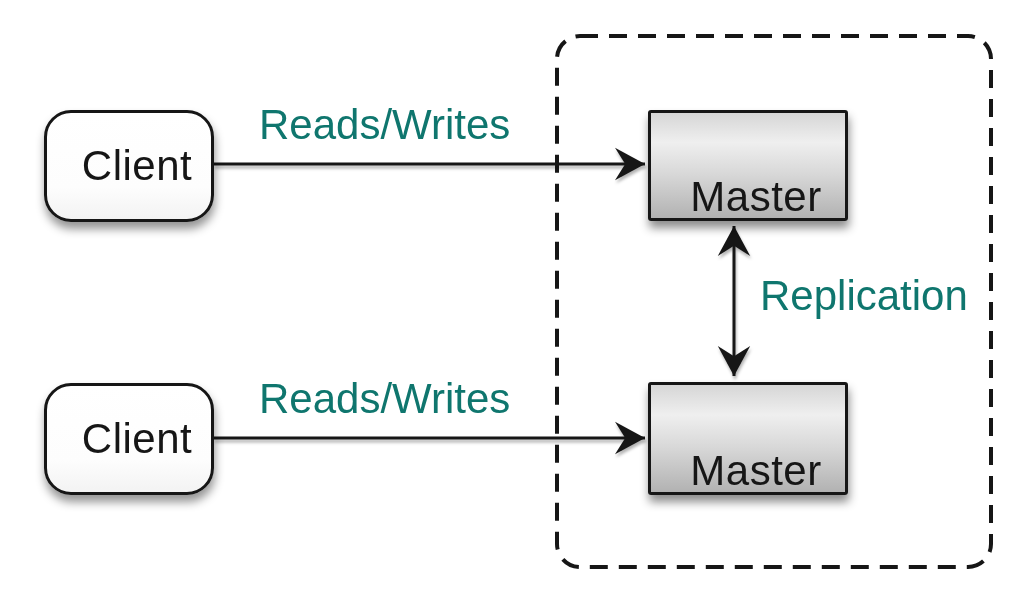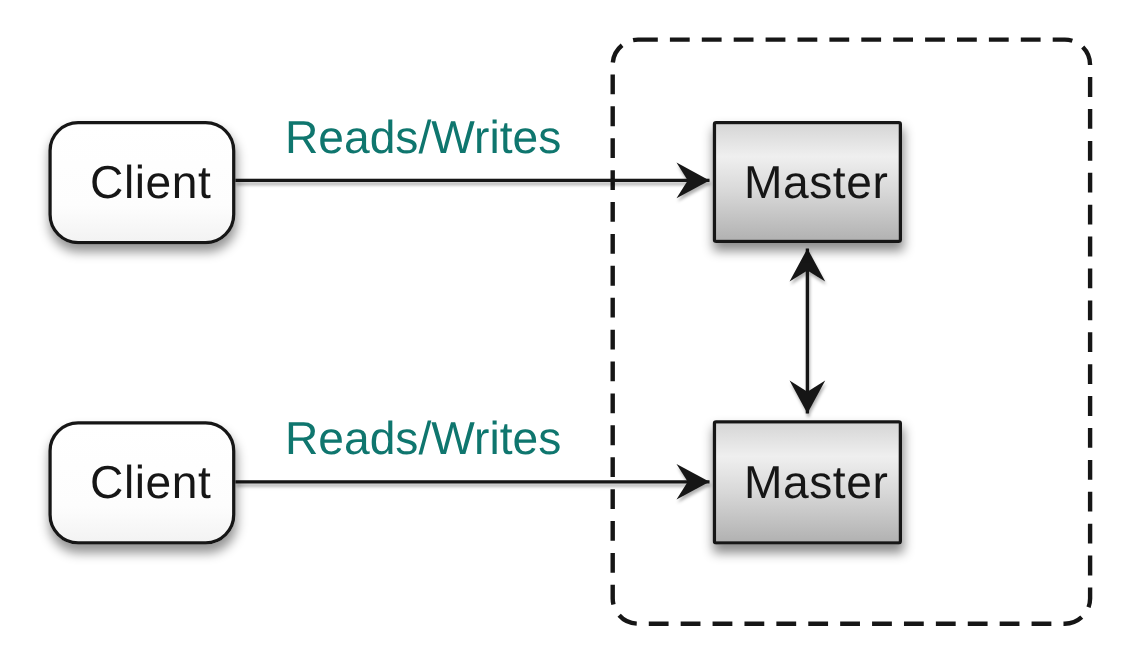--- a/index.html
+++ b/index.html
@@ -38,25 +38,26 @@
   .client {
     width: 170px;
     height: 112px;
     border-radius: 27px;
     background: linear-gradient(180deg, #ffffff 0%, #fdfdfd 70%, #f3f3f3 100%);
     box-shadow: 1px 7px 10px rgba(0,0,0,0.42);
   }
   .client-top { left: 44px; top: 110px; }
   .client-bottom { left: 44px; top: 383px; }
   .master {
-    width: 172px;
+    width: 200px;
     height: 111px;
     border-radius: 3px;
     background: linear-gradient(180deg, #d6d6d6 0%, #efefef 28%, #d8d8d8 58%, #b2b2b2 100%);
     box-shadow: 1px 7px 10px rgba(0,0,0,0.45);
+    align-items: flex-end;
   }
   .master-top { left: 648px; top: 110px; }
   .master-bottom { left: 648px; top: 382px; height: 113px; }
   .edge-label {
     position: absolute;
     font-size: 42px;
     line-height: 1.1;
     white-space: nowrap;
     color: #0f766e;
   }
@@ -104,14 +105,15 @@
   </div>
 
   <div class="node master master-bottom">
     <span>Master</span>
   </div>
 
   <div class="edge-label lbl-rw-top">Reads/Writes</div>
 
   <div class="edge-label lbl-rw-bottom">Reads/Writes</div>
 
+  <div class="edge-label lbl-replication">Replication</div>
 
 </div>
 
 </body></html>

